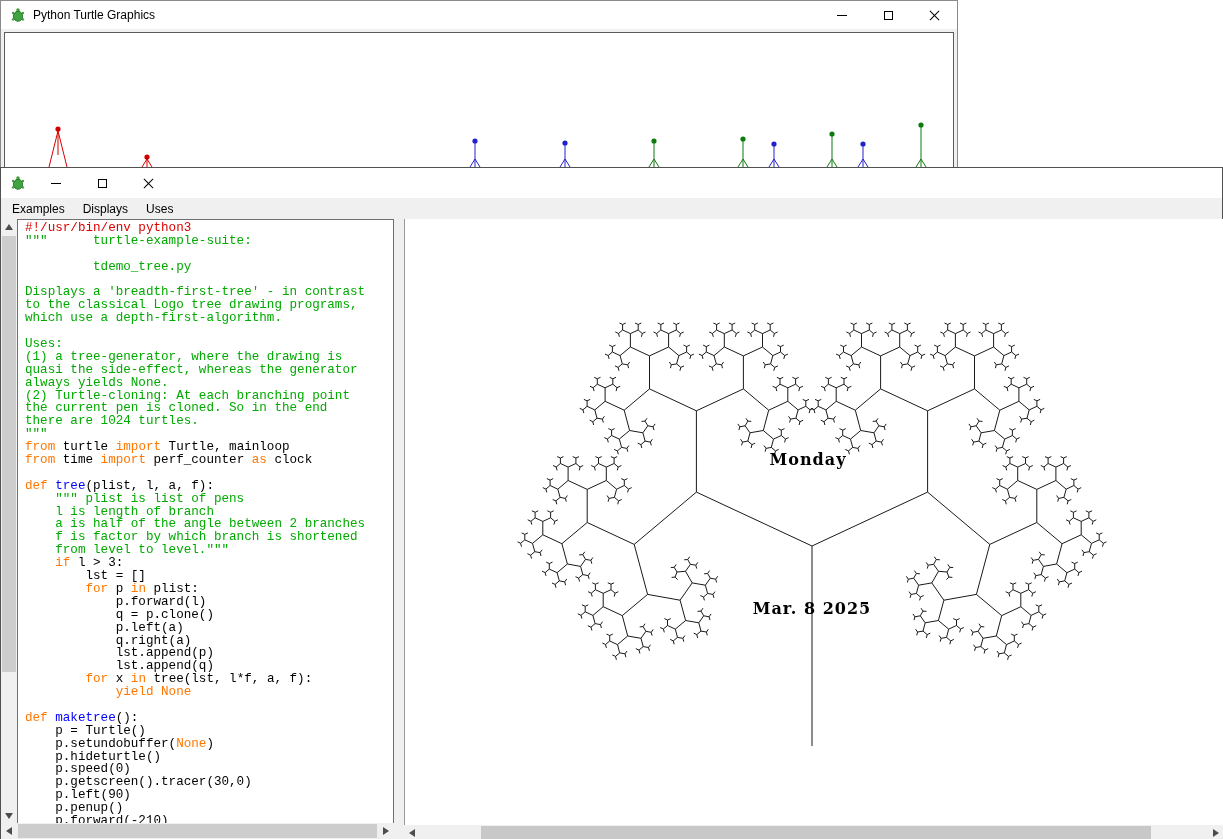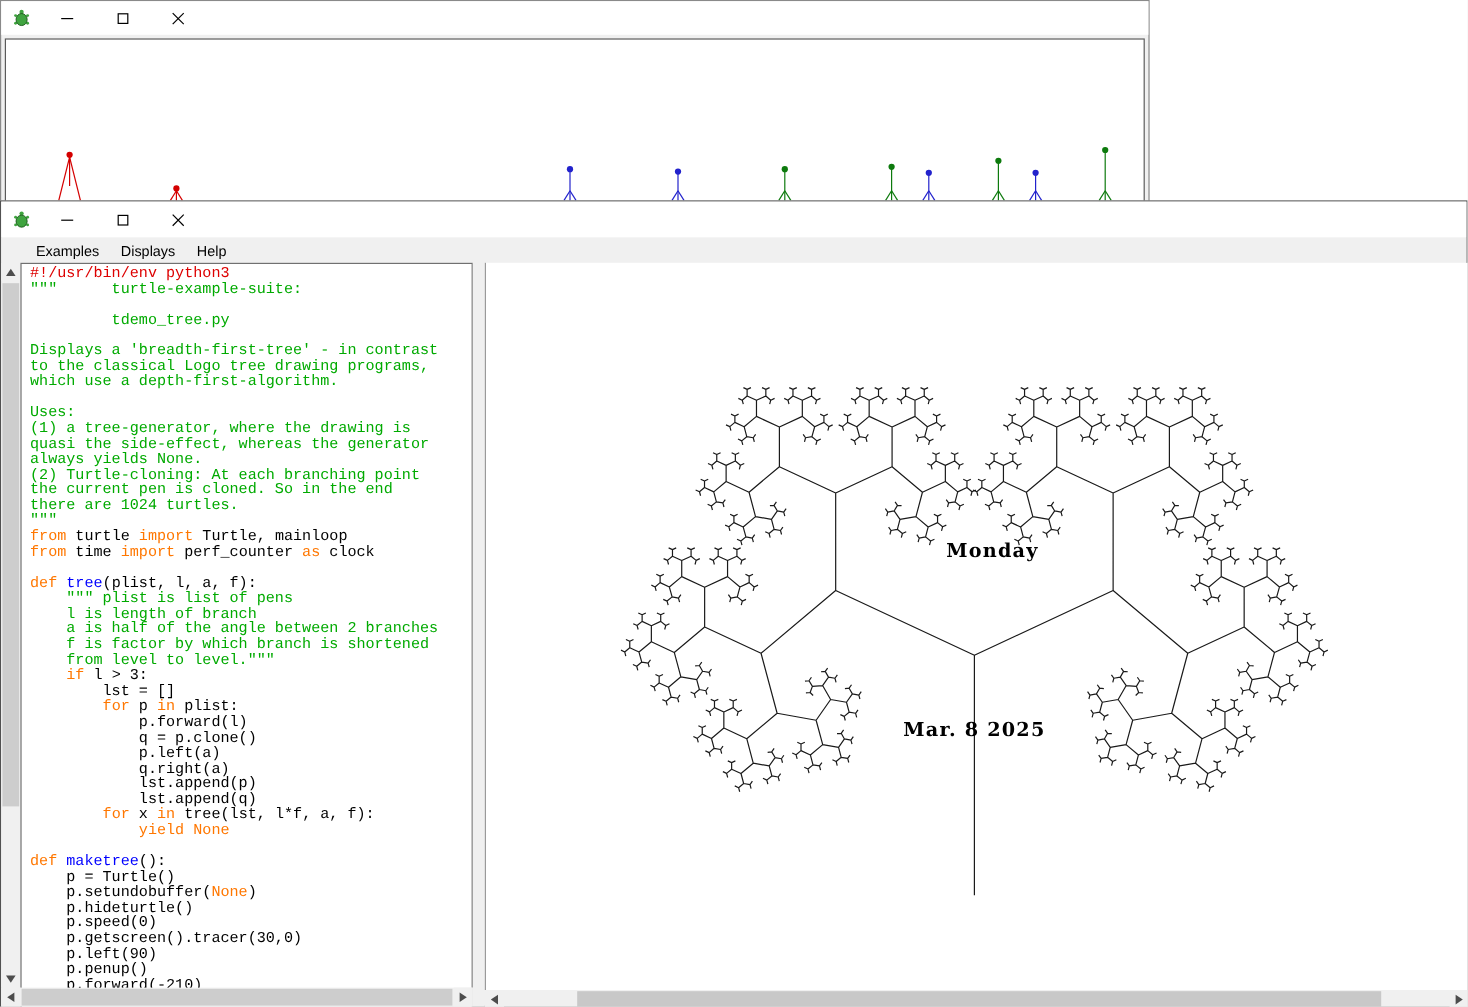--- a/index.html
+++ b/index.html
@@ -27,21 +27,21 @@
                background:#f0f0f0; border:1px solid #8a8a8a; }
   #bg-window .titlebar { height:28px; }
   #bg-canvas { position:absolute; left:3px; top:31px; width:950px; height:480px;
                background:#ffffff; border:1px solid #5a5a5a; overflow:hidden; }
 
   
   #app-window { position:absolute; left:0; top:167px; width:1223px; height:672px;
                 background:#f0f0f0; border:1px solid #515151; }
   #app-window .titlebar { height:30px; }
   #menubar { position:absolute; left:0; top:30px; right:0; height:21px;
-             background:#f0f0f0; display:flex; align-items:center; padding-left:20px;
+             background:#f0f0f0; display:flex; align-items:center; padding-left:2px;
              font-size:12px; }
   .menu-item { padding:3px 9px; }
 
   
   #code-vscroll { position:absolute; left:0; top:51px; width:16px; height:604px; background:#f0f0f0; }
   
   #code-pane { position:absolute; left:16px; top:51px; width:377px; height:773px;
                background:#ffffff; border:1px solid #707070; overflow:hidden; }
   #code-lines { padding:2px 0 0 7px;
                 font-family:"Liberation Mono", monospace;
@@ -79,20 +79,21 @@
     <span class="win-icon">
       <svg width="16" height="16" viewBox="0 0 16 16">
         <circle cx="8" cy="3" r="1.8" fill="#3fa43f"></circle>
         <circle cx="3" cy="6" r="1.2" fill="#3fa43f"></circle>
           <circle cx="13" cy="6" r="1.2" fill="#3fa43f"></circle>
         <circle cx="3" cy="12.4" r="1.2" fill="#3fa43f"></circle>
           <circle cx="13" cy="12.4" r="1.2" fill="#3fa43f"></circle>
         <ellipse cx="8" cy="9.3" rx="4.6" ry="5" fill="#3fa43f" stroke="#1c5c1c" stroke-width="0.8"></ellipse>
       </svg>
     </span>
+    <span class="win-title">Python Turtle Graphics</span>
     <div class="win-controls">
       <span class="wbtn">
           <i class="gl-min"></i>
         </span>
       <span class="wbtn">
           <i class="gl-max"></i>
         </span>
       <span class="wbtn">
           <i class="gl-close"></i>
         </span>
@@ -185,21 +186,21 @@
         </span>
       <span class="wbtn">
           <i class="gl-close"></i>
         </span>
     </div>
   </div>
 
   <div id="menubar">
     <span class="menu-item">Examples</span>
     <span class="menu-item">Displays</span>
-    <span class="menu-item">Help</span>
+    <span class="menu-item">Uses</span>
   </div>
 
   <div id="code-vscroll">
     <span class="sb-arrow" style="top:0;">
         <i class="tri up"></i>
       </span>
     <span class="sb-thumb" style="left:1px; width:14px; top:17px; height:436px;"></span>
     <span class="sb-arrow" style="bottom:0;">
         <i class="tri down"></i>
       </span>
@@ -218,21 +219,21 @@
         <i class="tri right"></i>
       </span>
   </div>
 
   <div id="sash"></div>
 
   <div id="canvas-pane">
     <svg id="tree-svg" width="820" height="606" viewBox="0 0 820 606">
         <path d="M407.0 527.0L407.0 327.0M407.0 327.0L291.4 273.1M407.0 327.0L522.6 273.1M291.4 273.1L229.2 325.4M291.4 273.1L291.4 191.8M522.6 273.1L522.6 191.8M522.6 273.1L584.8 325.4M229.2 325.4L242.6 375.4M229.2 325.4L182.2 303.5M291.4 191.8L244.5 169.9M291.4 191.8L338.4 169.9M522.6 191.8L475.6 169.9M522.6 191.8L569.5 169.9M584.8 325.4L631.8 303.5M584.8 325.4L571.4 375.4M242.6 375.4L275.1 381.2M242.6 375.4L217.3 396.6M182.2 303.5L156.9 324.7M182.2 303.5L182.2 270.4M244.5 169.9L219.2 191.2M244.5 169.9L244.5 136.9M338.4 169.9L338.4 136.9M338.4 169.9L363.7 191.2M475.6 169.9L450.3 191.2M475.6 169.9L475.6 136.9M569.5 169.9L569.5 136.9M569.5 169.9L594.8 191.2M631.8 303.5L631.8 270.4M631.8 303.5L657.1 324.7M571.4 375.4L596.7 396.6M571.4 375.4L538.9 381.2M275.1 381.2L287.2 363.9M275.1 381.2L280.6 401.5M217.3 396.6L222.7 417.0M217.3 396.6L198.2 387.7M156.9 324.7L162.4 345.0M156.9 324.7L137.8 315.8M182.2 270.4L163.1 261.5M182.2 270.4L201.3 261.5M219.2 191.2L224.6 211.5M219.2 191.2L200.1 182.3M244.5 136.9L225.4 128.0M244.5 136.9L263.6 128.0M338.4 136.9L319.3 128.0M338.4 136.9L357.5 128.0M363.7 191.2L382.8 182.3M363.7 191.2L358.3 211.5M450.3 191.2L455.7 211.5M450.3 191.2L431.2 182.3M475.6 136.9L456.5 128.0M475.6 136.9L494.7 128.0M569.5 136.9L550.4 128.0M569.5 136.9L588.6 128.0M594.8 191.2L613.9 182.3M594.8 191.2L589.4 211.5M631.8 270.4L612.7 261.5M631.8 270.4L650.9 261.5M657.1 324.7L676.2 315.8M657.1 324.7L651.6 345.0M596.7 396.6L615.8 387.7M596.7 396.6L591.3 417.0M538.9 381.2L533.4 401.5M538.9 381.2L526.8 363.9M287.2 363.9L280.5 352.3M287.2 363.9L300.4 366.2M280.6 401.5L293.8 403.8M280.6 401.5L270.3 410.1M222.7 417.0L236.0 419.3M222.7 417.0L212.5 425.6M198.2 387.7L187.9 396.4M198.2 387.7L198.2 374.3M162.4 345.0L175.6 347.4M162.4 345.0L152.1 353.7M137.8 315.8L127.5 324.4M137.8 315.8L137.8 302.4M163.1 261.5L152.8 270.2M163.1 261.5L163.1 248.1M201.3 261.5L201.3 248.1M201.3 261.5L211.6 270.2M224.6 211.5L237.9 213.8M224.6 211.5L214.3 220.1M200.1 182.3L189.8 190.9M200.1 182.3L200.1 168.8M225.4 128.0L215.1 136.6M225.4 128.0L225.4 114.6M263.6 128.0L263.6 114.6M263.6 128.0L273.9 136.6M319.3 128.0L309.0 136.6M319.3 128.0L319.3 114.6M357.5 128.0L357.5 114.6M357.5 128.0L367.8 136.6M382.8 182.3L382.8 168.8M382.8 182.3L393.1 190.9M358.3 211.5L368.5 220.1M358.3 211.5L345.0 213.8M455.7 211.5L469.0 213.8M455.7 211.5L445.5 220.1M431.2 182.3L420.9 190.9M431.2 182.3L431.2 168.8M456.5 128.0L446.2 136.6M456.5 128.0L456.5 114.6M494.7 128.0L494.7 114.6M494.7 128.0L505.0 136.6M550.4 128.0L540.1 136.6M550.4 128.0L550.4 114.6M588.6 128.0L588.6 114.6M588.6 128.0L598.9 136.6M613.9 182.3L613.9 168.8M613.9 182.3L624.2 190.9M589.4 211.5L599.7 220.1M589.4 211.5L576.1 213.8M612.7 261.5L602.4 270.2M612.7 261.5L612.7 248.1M650.9 261.5L650.9 248.1M650.9 261.5L661.2 270.2M676.2 315.8L676.2 302.4M676.2 315.8L686.5 324.4M651.6 345.0L661.9 353.7M651.6 345.0L638.4 347.4M615.8 387.7L615.8 374.3M615.8 387.7L626.1 396.4M591.3 417.0L601.5 425.6M591.3 417.0L578.0 419.3M533.4 401.5L543.7 410.1M533.4 401.5L520.2 403.8M526.8 363.9L513.6 366.2M526.8 363.9L533.5 352.3M280.5 352.3L272.0 353.0M280.5 352.3L285.4 345.3M300.4 366.2L305.3 359.2M300.4 366.2L302.6 374.5M293.8 403.8L298.7 396.8M293.8 403.8L296.0 412.1M270.3 410.1L272.5 418.4M270.3 410.1L262.5 406.5M236.0 419.3L240.9 412.3M236.0 419.3L238.2 427.6M212.5 425.6L214.7 433.9M212.5 425.6L204.7 422.0M187.9 396.4L190.1 404.6M187.9 396.4L180.2 392.8M198.2 374.3L190.4 370.7M198.2 374.3L206.0 370.7M175.6 347.4L180.5 340.4M175.6 347.4L177.8 355.6M152.1 353.7L154.3 361.9M152.1 353.7L144.3 350.1M127.5 324.4L129.8 332.7M127.5 324.4L119.8 320.8M137.8 302.4L130.1 298.8M137.8 302.4L145.6 298.8M152.8 270.2L155.1 278.4M152.8 270.2L145.1 266.5M163.1 248.1L155.4 244.5M163.1 248.1L170.9 244.5M201.3 248.1L193.5 244.5M201.3 248.1L209.1 244.5M211.6 270.2L219.3 266.5M211.6 270.2L209.4 278.4M237.9 213.8L242.8 206.8M237.9 213.8L240.1 222.1M214.3 220.1L216.6 228.4M214.3 220.1L206.6 216.5M189.8 190.9L192.0 199.2M189.8 190.9L182.1 187.3M200.1 168.8L192.3 165.2M200.1 168.8L207.8 165.2M215.1 136.6L217.3 144.9M215.1 136.6L207.4 133.0M225.4 114.6L217.6 111.0M225.4 114.6L233.2 111.0M263.6 114.6L255.8 111.0M263.6 114.6L271.3 111.0M273.9 136.6L281.6 133.0M273.9 136.6L271.6 144.9M309.0 136.6L311.3 144.9M309.0 136.6L301.3 133.0M319.3 114.6L311.6 111.0M319.3 114.6L327.1 111.0M357.5 114.6L349.7 111.0M357.5 114.6L365.2 111.0M367.8 136.6L375.5 133.0M367.8 136.6L365.6 144.9M382.8 168.8L375.0 165.2M382.8 168.8L390.6 165.2M393.1 190.9L400.8 187.3M393.1 190.9L390.9 199.2M368.5 220.1L376.3 216.5M368.5 220.1L366.3 228.4M345.0 213.8L342.8 222.1M345.0 213.8L340.1 206.8M469.0 213.8L473.9 206.8M469.0 213.8L471.2 222.1M445.5 220.1L447.7 228.4M445.5 220.1L437.7 216.5M420.9 190.9L423.1 199.2M420.9 190.9L413.2 187.3M431.2 168.8L423.4 165.2M431.2 168.8L439.0 165.2M446.2 136.6L448.4 144.9M446.2 136.6L438.5 133.0M456.5 114.6L448.8 111.0M456.5 114.6L464.3 111.0M494.7 114.6L486.9 111.0M494.7 114.6L502.4 111.0M505.0 136.6L512.7 133.0M505.0 136.6L502.7 144.9M540.1 136.6L542.4 144.9M540.1 136.6L532.4 133.0M550.4 114.6L542.7 111.0M550.4 114.6L558.2 111.0M588.6 114.6L580.8 111.0M588.6 114.6L596.4 111.0M598.9 136.6L606.6 133.0M598.9 136.6L596.7 144.9M613.9 168.8L606.2 165.2M613.9 168.8L621.7 165.2M624.2 190.9L631.9 187.3M624.2 190.9L622.0 199.2M599.7 220.1L607.4 216.5M599.7 220.1L597.4 228.4M576.1 213.8L573.9 222.1M576.1 213.8L571.2 206.8M602.4 270.2L604.6 278.4M602.4 270.2L594.7 266.5M612.7 248.1L604.9 244.5M612.7 248.1L620.5 244.5M650.9 248.1L643.1 244.5M650.9 248.1L658.6 244.5M661.2 270.2L668.9 266.5M661.2 270.2L658.9 278.4M676.2 302.4L668.4 298.8M676.2 302.4L683.9 298.8M686.5 324.4L694.2 320.8M686.5 324.4L684.2 332.7M661.9 353.7L669.7 350.1M661.9 353.7L659.7 361.9M638.4 347.4L636.2 355.6M638.4 347.4L633.5 340.4M615.8 374.3L608.0 370.7M615.8 374.3L623.6 370.7M626.1 396.4L633.8 392.8M626.1 396.4L623.9 404.6M601.5 425.6L609.3 422.0M601.5 425.6L599.3 433.9M578.0 419.3L575.8 427.6M578.0 419.3L573.1 412.3M543.7 410.1L551.5 406.5M543.7 410.1L541.5 418.4M520.2 403.8L518.0 412.1M520.2 403.8L515.3 396.8M513.6 366.2L511.4 374.5M513.6 366.2L508.7 359.2M533.5 352.3L528.6 345.3M533.5 352.3L542.0 353.0M272.0 353.0L270.1 358.1M272.0 353.0L269.2 348.3M285.4 345.3L282.7 340.5M285.4 345.3L290.8 346.2M305.3 359.2L302.6 354.5M305.3 359.2L310.7 360.2M302.6 374.5L308.0 375.4M302.6 374.5L298.5 378.0M298.7 396.8L296.0 392.1M298.7 396.8L304.1 397.8M296.0 412.1L301.4 413.0M296.0 412.1L291.8 415.6M272.5 418.4L277.9 419.3M272.5 418.4L268.3 421.9M262.5 406.5L258.4 410.0M262.5 406.5L262.5 401.0M240.9 412.3L238.1 407.6M240.9 412.3L246.2 413.3M238.2 427.6L243.5 428.5M238.2 427.6L234.0 431.1M214.7 433.9L220.0 434.8M214.7 433.9L210.5 437.4M204.7 422.0L200.5 425.5M204.7 422.0L204.7 416.5M190.1 404.6L195.5 405.6M190.1 404.6L186.0 408.2M180.2 392.8L176.0 396.3M180.2 392.8L180.2 387.3M190.4 370.7L186.3 374.2M190.4 370.7L190.4 365.2M206.0 370.7L206.0 365.2M206.0 370.7L210.1 374.2M180.5 340.4L177.8 335.6M180.5 340.4L185.9 341.3M177.8 355.6L183.2 356.6M177.8 355.6L173.6 359.1M154.3 361.9L159.7 362.9M154.3 361.9L150.1 365.4M144.3 350.1L140.1 353.6M144.3 350.1L144.3 344.6M129.8 332.7L135.1 333.6M129.8 332.7L125.6 336.2M119.8 320.8L115.6 324.3M119.8 320.8L119.8 315.4M130.1 298.8L125.9 302.3M130.1 298.8L130.1 293.3M145.6 298.8L145.6 293.3M145.6 298.8L149.8 302.3M155.1 278.4L160.4 279.4M155.1 278.4L150.9 281.9M145.1 266.5L140.9 270.1M145.1 266.5L145.1 261.1M155.4 244.5L151.2 248.0M155.4 244.5L155.4 239.0M170.9 244.5L170.9 239.0M170.9 244.5L175.1 248.0M193.5 244.5L189.4 248.0M193.5 244.5L193.5 239.0M209.1 244.5L209.1 239.0M209.1 244.5L213.2 248.0M219.3 266.5L219.3 261.1M219.3 266.5L223.5 270.1M209.4 278.4L213.6 281.9M209.4 278.4L204.0 279.4M242.8 206.8L240.0 202.1M242.8 206.8L248.1 207.8M240.1 222.1L245.4 223.1M240.1 222.1L235.9 225.6M216.6 228.4L221.9 229.4M216.6 228.4L212.4 231.9M206.6 216.5L202.4 220.0M206.6 216.5L206.6 211.1M192.0 199.2L197.4 200.1M192.0 199.2L187.8 202.7M182.1 187.3L177.9 190.8M182.1 187.3L182.1 181.8M192.3 165.2L188.2 168.7M192.3 165.2L192.3 159.8M207.8 165.2L207.8 159.8M207.8 165.2L212.0 168.7M217.3 144.9L222.7 145.8M217.3 144.9L213.1 148.4M207.4 133.0L203.2 136.5M207.4 133.0L207.4 127.6M217.6 111.0L213.5 114.5M217.6 111.0L217.6 105.5M233.2 111.0L233.2 105.5M233.2 111.0L237.3 114.5M255.8 111.0L251.6 114.5M255.8 111.0L255.8 105.5M271.3 111.0L271.3 105.5M271.3 111.0L275.5 114.5M281.6 133.0L281.6 127.6M281.6 133.0L285.8 136.5M271.6 144.9L275.8 148.4M271.6 144.9L266.3 145.8M311.3 144.9L316.6 145.8M311.3 144.9L307.1 148.4M301.3 133.0L297.1 136.5M301.3 133.0L301.3 127.6M311.6 111.0L307.4 114.5M311.6 111.0L311.6 105.5M327.1 111.0L327.1 105.5M327.1 111.0L331.3 114.5M349.7 111.0L345.6 114.5M349.7 111.0L349.7 105.5M365.2 111.0L365.2 105.5M365.2 111.0L369.4 114.5M375.5 133.0L375.5 127.6M375.5 133.0L379.7 136.5M365.6 144.9L369.7 148.4M365.6 144.9L360.2 145.8M375.0 165.2L370.9 168.7M375.0 165.2L375.0 159.8M390.6 165.2L390.6 159.8M390.6 165.2L394.7 168.7M400.8 187.3L400.8 181.8M400.8 187.3L405.0 190.8M390.9 199.2L395.0 202.7M390.9 199.2L385.5 200.1M376.3 216.5L376.3 211.1M376.3 216.5L380.5 220.0M366.3 228.4L370.5 231.9M366.3 228.4L361.0 229.4M342.8 222.1L347.0 225.6M342.8 222.1L337.5 223.1M340.1 206.8L334.8 207.8M340.1 206.8L342.9 202.1M473.9 206.8L471.1 202.1M473.9 206.8L479.2 207.8M471.2 222.1L476.5 223.1M471.2 222.1L467.0 225.6M447.7 228.4L453.0 229.4M447.7 228.4L443.5 231.9M437.7 216.5L433.5 220.0M437.7 216.5L437.7 211.1M423.1 199.2L428.5 200.1M423.1 199.2L419.0 202.7M413.2 187.3L409.0 190.8M413.2 187.3L413.2 181.8M423.4 165.2L419.3 168.7M423.4 165.2L423.4 159.8M439.0 165.2L439.0 159.8M439.0 165.2L443.1 168.7M448.4 144.9L453.8 145.8M448.4 144.9L444.3 148.4M438.5 133.0L434.3 136.5M438.5 133.0L438.5 127.6M448.8 111.0L444.6 114.5M448.8 111.0L448.8 105.5M464.3 111.0L464.3 105.5M464.3 111.0L468.4 114.5M486.9 111.0L482.7 114.5M486.9 111.0L486.9 105.5M502.4 111.0L502.4 105.5M502.4 111.0L506.6 114.5M512.7 133.0L512.7 127.6M512.7 133.0L516.9 136.5M502.7 144.9L506.9 148.4M502.7 144.9L497.4 145.8M542.4 144.9L547.7 145.8M542.4 144.9L538.2 148.4M532.4 133.0L528.2 136.5M532.4 133.0L532.4 127.6M542.7 111.0L538.5 114.5M542.7 111.0L542.7 105.5M558.2 111.0L558.2 105.5M558.2 111.0L562.4 114.5M580.8 111.0L576.7 114.5M580.8 111.0L580.8 105.5M596.4 111.0L596.4 105.5M596.4 111.0L600.5 114.5M606.6 133.0L606.6 127.6M606.6 133.0L610.8 136.5M596.7 144.9L600.9 148.4M596.7 144.9L591.3 145.8M606.2 165.2L602.0 168.7M606.2 165.2L606.2 159.8M621.7 165.2L621.7 159.8M621.7 165.2L625.8 168.7M631.9 187.3L631.9 181.8M631.9 187.3L636.1 190.8M622.0 199.2L626.2 202.7M622.0 199.2L616.6 200.1M607.4 216.5L607.4 211.1M607.4 216.5L611.6 220.0M597.4 228.4L601.6 231.9M597.4 228.4L592.1 229.4M573.9 222.1L578.1 225.6M573.9 222.1L568.6 223.1M571.2 206.8L565.9 207.8M571.2 206.8L574.0 202.1M604.6 278.4L610.0 279.4M604.6 278.4L600.4 281.9M594.7 266.5L590.5 270.1M594.7 266.5L594.7 261.1M604.9 244.5L600.8 248.0M604.9 244.5L604.9 239.0M620.5 244.5L620.5 239.0M620.5 244.5L624.6 248.0M643.1 244.5L638.9 248.0M643.1 244.5L643.1 239.0M658.6 244.5L658.6 239.0M658.6 244.5L662.8 248.0M668.9 266.5L668.9 261.1M668.9 266.5L673.1 270.1M658.9 278.4L663.1 281.9M658.9 278.4L653.6 279.4M668.4 298.8L664.2 302.3M668.4 298.8L668.4 293.3M683.9 298.8L683.9 293.3M683.9 298.8L688.1 302.3M694.2 320.8L694.2 315.4M694.2 320.8L698.4 324.3M684.2 332.7L688.4 336.2M684.2 332.7L678.9 333.6M669.7 350.1L669.7 344.6M669.7 350.1L673.9 353.6M659.7 361.9L663.9 365.4M659.7 361.9L654.3 362.9M636.2 355.6L640.4 359.1M636.2 355.6L630.8 356.6M633.5 340.4L628.1 341.3M633.5 340.4L636.2 335.6M608.0 370.7L603.9 374.2M608.0 370.7L608.0 365.2M623.6 370.7L623.6 365.2M623.6 370.7L627.7 374.2M633.8 392.8L633.8 387.3M633.8 392.8L638.0 396.3M623.9 404.6L628.0 408.2M623.9 404.6L618.5 405.6M609.3 422.0L609.3 416.5M609.3 422.0L613.5 425.5M599.3 433.9L603.5 437.4M599.3 433.9L594.0 434.8M575.8 427.6L580.0 431.1M575.8 427.6L570.5 428.5M573.1 412.3L567.8 413.3M573.1 412.3L575.9 407.6M551.5 406.5L551.5 401.0M551.5 406.5L555.6 410.0M541.5 418.4L545.7 421.9M541.5 418.4L536.1 419.3M518.0 412.1L522.2 415.6M518.0 412.1L512.6 413.0M515.3 396.8L509.9 397.8M515.3 396.8L518.0 392.1M511.4 374.5L515.5 378.0M511.4 374.5L506.0 375.4M508.7 359.2L503.3 360.2M508.7 359.2L511.4 354.5M528.6 345.3L523.2 346.2M528.6 345.3L531.3 340.5M542.0 353.0L544.8 348.3M542.0 353.0L543.9 358.1M270.1 358.1L272.6 360.6M270.1 358.1L266.6 358.4M269.2 348.3L265.8 348.6M269.2 348.3L271.2 345.4M282.7 340.5L279.2 340.8M282.7 340.5L284.7 337.7M290.8 346.2L292.8 343.4M290.8 346.2L291.7 349.6M302.6 354.5L299.1 354.8M302.6 354.5L304.6 351.6M310.7 360.2L312.7 357.3M310.7 360.2L311.6 363.5M308.0 375.4L310.0 372.6M308.0 375.4L308.9 378.8M298.5 378.0L299.4 381.4M298.5 378.0L295.3 376.5M296.0 392.1L292.5 392.4M296.0 392.1L298.0 389.2M304.1 397.8L306.1 394.9M304.1 397.8L305.0 401.1M301.4 413.0L303.4 410.2M301.4 413.0L302.3 416.4M291.8 415.6L292.7 419.0M291.8 415.6L288.7 414.1M277.9 419.3L279.9 416.5M277.9 419.3L278.8 422.7M268.3 421.9L269.2 425.3M268.3 421.9L265.2 420.4M258.4 410.0L259.3 413.4M258.4 410.0L255.2 408.5M262.5 401.0L259.4 399.6M262.5 401.0L265.7 399.6M238.1 407.6L234.7 407.9M238.1 407.6L240.1 404.7M246.2 413.3L248.2 410.4M246.2 413.3L247.1 416.6M243.5 428.5L245.5 425.7M243.5 428.5L244.4 431.9M234.0 431.1L234.9 434.5M234.0 431.1L230.8 429.6M220.0 434.8L222.0 432.0M220.0 434.8L220.9 438.2M210.5 437.4L211.4 440.8M210.5 437.4L207.3 435.9M200.5 425.5L201.4 428.9M200.5 425.5L197.4 424.0M204.7 416.5L201.5 415.1M204.7 416.5L207.8 415.1M195.5 405.6L197.5 402.7M195.5 405.6L196.4 409.0M186.0 408.2L186.9 411.5M186.0 408.2L182.8 406.7M176.0 396.3L176.9 399.6M176.0 396.3L172.8 394.8M180.2 387.3L177.0 385.8M180.2 387.3L183.3 385.8M186.3 374.2L187.2 377.6M186.3 374.2L183.1 372.7M190.4 365.2L187.3 363.8M190.4 365.2L193.6 363.8M206.0 365.2L202.8 363.8M206.0 365.2L209.1 363.8M210.1 374.2L213.3 372.7M210.1 374.2L209.2 377.6M177.8 335.6L174.3 335.9M177.8 335.6L179.8 332.8M185.9 341.3L187.9 338.5M185.9 341.3L186.8 344.7M183.2 356.6L185.2 353.7M183.2 356.6L184.1 359.9M173.6 359.1L174.5 362.5M173.6 359.1L170.5 357.7M159.7 362.9L161.7 360.0M159.7 362.9L160.6 366.2M150.1 365.4L151.0 368.8M150.1 365.4L147.0 364.0M140.1 353.6L141.0 356.9M140.1 353.6L137.0 352.1M144.3 344.6L141.2 343.1M144.3 344.6L147.5 343.1M135.1 333.6L137.1 330.8M135.1 333.6L136.0 337.0M125.6 336.2L126.5 339.6M125.6 336.2L122.4 334.7M115.6 324.3L116.5 327.7M115.6 324.3L112.5 322.8M119.8 315.4L116.6 313.9M119.8 315.4L122.9 313.9M125.9 302.3L126.8 305.6M125.9 302.3L122.7 300.8M130.1 293.3L126.9 291.8M130.1 293.3L133.2 291.8M145.6 293.3L142.4 291.8M145.6 293.3L148.7 291.8M149.8 302.3L152.9 300.8M149.8 302.3L148.9 305.6M160.4 279.4L162.4 276.5M160.4 279.4L161.3 282.7M150.9 281.9L151.8 285.3M150.9 281.9L147.7 280.5M140.9 270.1L141.8 273.4M140.9 270.1L137.8 268.6M145.1 261.1L141.9 259.6M145.1 261.1L148.2 259.6M151.2 248.0L152.1 251.4M151.2 248.0L148.0 246.5M155.4 239.0L152.2 237.6M155.4 239.0L158.5 237.6M170.9 239.0L167.7 237.6M170.9 239.0L174.0 237.6M175.1 248.0L178.2 246.5M175.1 248.0L174.2 251.4M189.4 248.0L190.3 251.4M189.4 248.0L186.2 246.5M193.5 239.0L190.4 237.6M193.5 239.0L196.7 237.6M209.1 239.0L205.9 237.6M209.1 239.0L212.2 237.6M213.2 248.0L216.4 246.5M213.2 248.0L212.3 251.4M219.3 261.1L216.2 259.6M219.3 261.1L222.5 259.6M223.5 270.1L226.7 268.6M223.5 270.1L222.6 273.4M213.6 281.9L216.7 280.5M213.6 281.9L212.7 285.3M204.0 279.4L203.1 282.7M204.0 279.4L202.0 276.5M240.0 202.1L236.6 202.4M240.0 202.1L242.0 199.3M248.1 207.8L250.1 204.9M248.1 207.8L249.0 211.1M245.4 223.1L247.4 220.2M245.4 223.1L246.3 226.4M235.9 225.6L236.8 229.0M235.9 225.6L232.7 224.1M221.9 229.4L223.9 226.5M221.9 229.4L222.8 232.7M212.4 231.9L213.3 235.3M212.4 231.9L209.2 230.4M202.4 220.0L203.3 223.4M202.4 220.0L199.3 218.6M206.6 211.1L203.4 209.6M206.6 211.1L209.7 209.6M197.4 200.1L199.4 197.3M197.4 200.1L198.3 203.5M187.8 202.7L188.7 206.0M187.8 202.7L184.7 201.2M177.9 190.8L178.8 194.1M177.9 190.8L174.7 189.3M182.1 181.8L178.9 180.4M182.1 181.8L185.2 180.4M188.2 168.7L189.1 172.1M188.2 168.7L185.0 167.3M192.3 159.8L189.2 158.3M192.3 159.8L195.5 158.3M207.8 159.8L204.7 158.3M207.8 159.8L211.0 158.3M212.0 168.7L215.2 167.3M212.0 168.7L211.1 172.1M222.7 145.8L224.7 143.0M222.7 145.8L223.6 149.2M213.1 148.4L214.0 151.8M213.1 148.4L210.0 146.9M203.2 136.5L204.1 139.9M203.2 136.5L200.0 135.1M207.4 127.6L204.2 126.1M207.4 127.6L210.5 126.1M213.5 114.5L214.4 117.8M213.5 114.5L210.3 113.0M217.6 105.5L214.5 104.0M217.6 105.5L220.8 104.0M233.2 105.5L230.0 104.0M233.2 105.5L236.3 104.0M237.3 114.5L240.5 113.0M237.3 114.5L236.4 117.8M251.6 114.5L252.5 117.8M251.6 114.5L248.5 113.0M255.8 105.5L252.7 104.0M255.8 105.5L259.0 104.0M271.3 105.5L268.2 104.0M271.3 105.5L274.5 104.0M275.5 114.5L278.7 113.0M275.5 114.5L274.6 117.8M281.6 127.6L278.5 126.1M281.6 127.6L284.8 126.1M285.8 136.5L288.9 135.1M285.8 136.5L284.9 139.9M275.8 148.4L279.0 146.9M275.8 148.4L274.9 151.8M266.3 145.8L265.4 149.2M266.3 145.8L264.3 143.0M316.6 145.8L318.6 143.0M316.6 145.8L317.5 149.2M307.1 148.4L308.0 151.8M307.1 148.4L303.9 146.9M297.1 136.5L298.0 139.9M297.1 136.5L293.9 135.1M301.3 127.6L298.1 126.1M301.3 127.6L304.4 126.1M307.4 114.5L308.3 117.8M307.4 114.5L304.2 113.0M311.6 105.5L308.4 104.0M311.6 105.5L314.7 104.0M327.1 105.5L323.9 104.0M327.1 105.5L330.2 104.0M331.3 114.5L334.4 113.0M331.3 114.5L330.4 117.8M345.6 114.5L346.5 117.8M345.6 114.5L342.4 113.0M349.7 105.5L346.6 104.0M349.7 105.5L352.9 104.0M365.2 105.5L362.1 104.0M365.2 105.5L368.4 104.0M369.4 114.5L372.6 113.0M369.4 114.5L368.5 117.8M375.5 127.6L372.4 126.1M375.5 127.6L378.7 126.1M379.7 136.5L382.9 135.1M379.7 136.5L378.8 139.9M369.7 148.4L372.9 146.9M369.7 148.4L368.8 151.8M360.2 145.8L359.3 149.2M360.2 145.8L358.2 143.0M370.9 168.7L371.8 172.1M370.9 168.7L367.7 167.3M375.0 159.8L371.9 158.3M375.0 159.8L378.2 158.3M390.6 159.8L387.4 158.3M390.6 159.8L393.7 158.3M394.7 168.7L397.9 167.3M394.7 168.7L393.8 172.1M400.8 181.8L397.7 180.4M400.8 181.8L404.0 180.4M405.0 190.8L408.2 189.3M405.0 190.8L404.1 194.1M395.0 202.7L398.2 201.2M395.0 202.7L394.1 206.0M385.5 200.1L384.6 203.5M385.5 200.1L383.5 197.3M376.3 211.1L373.2 209.6M376.3 211.1L379.5 209.6M380.5 220.0L383.6 218.6M380.5 220.0L379.6 223.4M370.5 231.9L373.7 230.4M370.5 231.9L369.6 235.3M361.0 229.4L360.1 232.7M361.0 229.4L359.0 226.5M347.0 225.6L350.2 224.1M347.0 225.6L346.1 229.0M337.5 223.1L336.6 226.4M337.5 223.1L335.5 220.2M334.8 207.8L333.9 211.1M334.8 207.8L332.8 204.9M342.9 202.1L340.9 199.3M342.9 202.1L346.3 202.4M471.1 202.1L467.7 202.4M471.1 202.1L473.1 199.3M479.2 207.8L481.2 204.9M479.2 207.8L480.1 211.1M476.5 223.1L478.5 220.2M476.5 223.1L477.4 226.4M467.0 225.6L467.9 229.0M467.0 225.6L463.8 224.1M453.0 229.4L455.0 226.5M453.0 229.4L453.9 232.7M443.5 231.9L444.4 235.3M443.5 231.9L440.3 230.4M433.5 220.0L434.4 223.4M433.5 220.0L430.4 218.6M437.7 211.1L434.5 209.6M437.7 211.1L440.8 209.6M428.5 200.1L430.5 197.3M428.5 200.1L429.4 203.5M419.0 202.7L419.9 206.0M419.0 202.7L415.8 201.2M409.0 190.8L409.9 194.1M409.0 190.8L405.8 189.3M413.2 181.8L410.0 180.4M413.2 181.8L416.3 180.4M419.3 168.7L420.2 172.1M419.3 168.7L416.1 167.3M423.4 159.8L420.3 158.3M423.4 159.8L426.6 158.3M439.0 159.8L435.8 158.3M439.0 159.8L442.1 158.3M443.1 168.7L446.3 167.3M443.1 168.7L442.2 172.1M453.8 145.8L455.8 143.0M453.8 145.8L454.7 149.2M444.3 148.4L445.2 151.8M444.3 148.4L441.1 146.9M434.3 136.5L435.2 139.9M434.3 136.5L431.1 135.1M438.5 127.6L435.3 126.1M438.5 127.6L441.6 126.1M444.6 114.5L445.5 117.8M444.6 114.5L441.4 113.0M448.8 105.5L445.6 104.0M448.8 105.5L451.9 104.0M464.3 105.5L461.1 104.0M464.3 105.5L467.4 104.0M468.4 114.5L471.6 113.0M468.4 114.5L467.5 117.8M482.7 114.5L483.6 117.8M482.7 114.5L479.6 113.0M486.9 105.5L483.8 104.0M486.9 105.5L490.1 104.0M502.4 105.5L499.3 104.0M502.4 105.5L505.6 104.0M506.6 114.5L509.8 113.0M506.6 114.5L505.7 117.8M512.7 127.6L509.6 126.1M512.7 127.6L515.9 126.1M516.9 136.5L520.1 135.1M516.9 136.5L516.0 139.9M506.9 148.4L510.1 146.9M506.9 148.4L506.0 151.8M497.4 145.8L496.5 149.2M497.4 145.8L495.4 143.0M547.7 145.8L549.7 143.0M547.7 145.8L548.6 149.2M538.2 148.4L539.1 151.8M538.2 148.4L535.0 146.9M528.2 136.5L529.1 139.9M528.2 136.5L525.1 135.1M532.4 127.6L529.2 126.1M532.4 127.6L535.5 126.1M538.5 114.5L539.4 117.8M538.5 114.5L535.3 113.0M542.7 105.5L539.5 104.0M542.7 105.5L545.8 104.0M558.2 105.5L555.0 104.0M558.2 105.5L561.3 104.0M562.4 114.5L565.5 113.0M562.4 114.5L561.5 117.8M576.7 114.5L577.6 117.8M576.7 114.5L573.5 113.0M580.8 105.5L577.7 104.0M580.8 105.5L584.0 104.0M596.4 105.5L593.2 104.0M596.4 105.5L599.5 104.0M600.5 114.5L603.7 113.0M600.5 114.5L599.6 117.8M606.6 127.6L603.5 126.1M606.6 127.6L609.8 126.1M610.8 136.5L614.0 135.1M610.8 136.5L609.9 139.9M600.9 148.4L604.0 146.9M600.9 148.4L600.0 151.8M591.3 145.8L590.4 149.2M591.3 145.8L589.3 143.0M602.0 168.7L602.9 172.1M602.0 168.7L598.8 167.3M606.2 159.8L603.0 158.3M606.2 159.8L609.3 158.3M621.7 159.8L618.5 158.3M621.7 159.8L624.8 158.3M625.8 168.7L629.0 167.3M625.8 168.7L624.9 172.1M631.9 181.8L628.8 180.4M631.9 181.8L635.1 180.4M636.1 190.8L639.3 189.3M636.1 190.8L635.2 194.1M626.2 202.7L629.3 201.2M626.2 202.7L625.3 206.0M616.6 200.1L615.7 203.5M616.6 200.1L614.6 197.3M607.4 211.1L604.3 209.6M607.4 211.1L610.6 209.6M611.6 220.0L614.7 218.6M611.6 220.0L610.7 223.4M601.6 231.9L604.8 230.4M601.6 231.9L600.7 235.3M592.1 229.4L591.2 232.7M592.1 229.4L590.1 226.5M578.1 225.6L581.3 224.1M578.1 225.6L577.2 229.0M568.6 223.1L567.7 226.4M568.6 223.1L566.6 220.2M565.9 207.8L565.0 211.1M565.9 207.8L563.9 204.9M574.0 202.1L572.0 199.3M574.0 202.1L577.4 202.4M610.0 279.4L612.0 276.5M610.0 279.4L610.9 282.7M600.4 281.9L601.3 285.3M600.4 281.9L597.3 280.5M590.5 270.1L591.4 273.4M590.5 270.1L587.3 268.6M594.7 261.1L591.5 259.6M594.7 261.1L597.8 259.6M600.8 248.0L601.7 251.4M600.8 248.0L597.6 246.5M604.9 239.0L601.8 237.6M604.9 239.0L608.1 237.6M620.5 239.0L617.3 237.6M620.5 239.0L623.6 237.6M624.6 248.0L627.8 246.5M624.6 248.0L623.7 251.4M638.9 248.0L639.8 251.4M638.9 248.0L635.8 246.5M643.1 239.0L640.0 237.6M643.1 239.0L646.3 237.6M658.6 239.0L655.5 237.6M658.6 239.0L661.8 237.6M662.8 248.0L666.0 246.5M662.8 248.0L661.9 251.4M668.9 261.1L665.8 259.6M668.9 261.1L672.1 259.6M673.1 270.1L676.2 268.6M673.1 270.1L672.2 273.4M663.1 281.9L666.3 280.5M663.1 281.9L662.2 285.3M653.6 279.4L652.7 282.7M653.6 279.4L651.6 276.5M664.2 302.3L665.1 305.6M664.2 302.3L661.1 300.8M668.4 293.3L665.3 291.8M668.4 293.3L671.6 291.8M683.9 293.3L680.8 291.8M683.9 293.3L687.1 291.8M688.1 302.3L691.3 300.8M688.1 302.3L687.2 305.6M694.2 315.4L691.1 313.9M694.2 315.4L697.4 313.9M698.4 324.3L701.5 322.8M698.4 324.3L697.5 327.7M688.4 336.2L691.6 334.7M688.4 336.2L687.5 339.6M678.9 333.6L678.0 337.0M678.9 333.6L676.9 330.8M669.7 344.6L666.5 343.1M669.7 344.6L672.8 343.1M673.9 353.6L677.0 352.1M673.9 353.6L673.0 356.9M663.9 365.4L667.0 364.0M663.9 365.4L663.0 368.8M654.3 362.9L653.4 366.2M654.3 362.9L652.3 360.0M640.4 359.1L643.5 357.7M640.4 359.1L639.5 362.5M630.8 356.6L629.9 359.9M630.8 356.6L628.8 353.7M628.1 341.3L627.2 344.7M628.1 341.3L626.1 338.5M636.2 335.6L634.2 332.8M636.2 335.6L639.7 335.9M603.9 374.2L604.8 377.6M603.9 374.2L600.7 372.7M608.0 365.2L604.9 363.8M608.0 365.2L611.2 363.8M623.6 365.2L620.4 363.8M623.6 365.2L626.7 363.8M627.7 374.2L630.9 372.7M627.7 374.2L626.8 377.6M633.8 387.3L630.7 385.8M633.8 387.3L637.0 385.8M638.0 396.3L641.2 394.8M638.0 396.3L637.1 399.6M628.0 408.2L631.2 406.7M628.0 408.2L627.1 411.5M618.5 405.6L617.6 409.0M618.5 405.6L616.5 402.7M609.3 416.5L606.2 415.1M609.3 416.5L612.5 415.1M613.5 425.5L616.6 424.0M613.5 425.5L612.6 428.9M603.5 437.4L606.7 435.9M603.5 437.4L602.6 440.8M594.0 434.8L593.1 438.2M594.0 434.8L592.0 432.0M580.0 431.1L583.2 429.6M580.0 431.1L579.1 434.5M570.5 428.5L569.6 431.9M570.5 428.5L568.5 425.7M567.8 413.3L566.9 416.6M567.8 413.3L565.8 410.4M575.9 407.6L573.9 404.7M575.9 407.6L579.3 407.9M551.5 401.0L548.3 399.6M551.5 401.0L554.6 399.6M555.6 410.0L558.8 408.5M555.6 410.0L554.7 413.4M545.7 421.9L548.8 420.4M545.7 421.9L544.8 425.3M536.1 419.3L535.2 422.7M536.1 419.3L534.1 416.5M522.2 415.6L525.3 414.1M522.2 415.6L521.3 419.0M512.6 413.0L511.7 416.4M512.6 413.0L510.6 410.2M509.9 397.8L509.0 401.1M509.9 397.8L507.9 394.9M518.0 392.1L516.0 389.2M518.0 392.1L521.5 392.4M515.5 378.0L518.7 376.5M515.5 378.0L514.6 381.4M506.0 375.4L505.1 378.8M506.0 375.4L504.0 372.6M503.3 360.2L502.4 363.5M503.3 360.2L501.3 357.3M511.4 354.5L509.4 351.6M511.4 354.5L514.9 354.8M523.2 346.2L522.3 349.6M523.2 346.2L521.2 343.4M531.3 340.5L529.3 337.7M531.3 340.5L534.8 340.8M544.8 348.3L542.8 345.4M544.8 348.3L548.2 348.6M543.9 358.1L547.4 358.4M543.9 358.1L541.4 360.6" fill="none" stroke="#1a1a1a" stroke-width="1"></path>
       </svg>
-  <div class="canvas-label" style="left: 422px; top: 240px;">Monday</div>
+  <div class="canvas-label" style="left: 403px; top: 240px;">Monday</div>
       <div class="canvas-label" style="left: 407px; top: 389px;">Mar. 8 2025</div>
     </div>
 
   <div id="canvas-hscroll">
     <span class="sb-arrow" style="left:0;">
         <i class="tri left"></i>
       </span>
     <span class="sb-thumb" style="left:77px; width:670px; top:1px; bottom:1px; background:#c8c8c8;"></span>
     <span class="sb-arrow" style="right:0;">
         <i class="tri right"></i>

